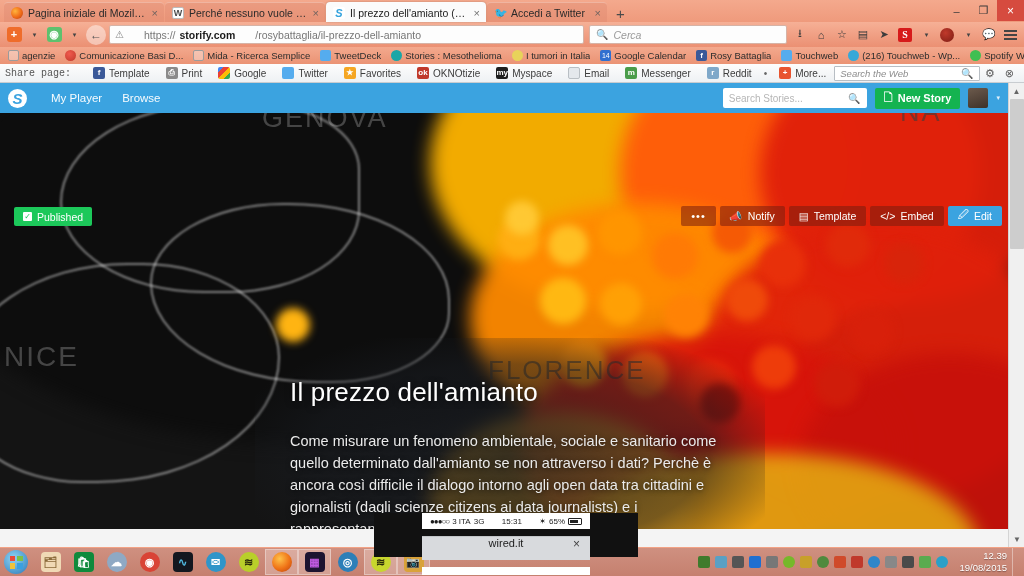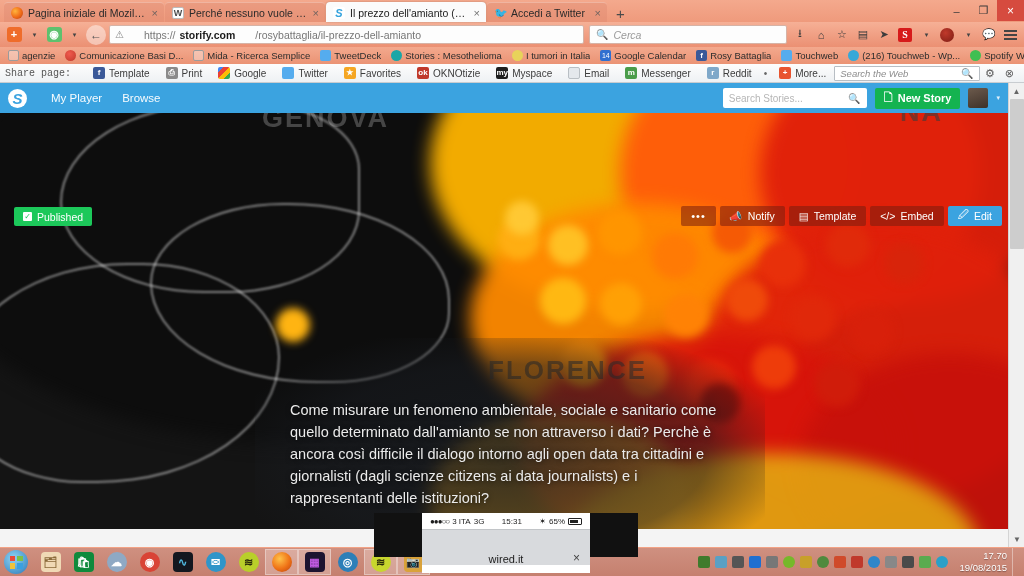--- a/index.html
+++ b/index.html
@@ -143,21 +143,21 @@
   .viewport { position: relative; width: 1024px; height: 464px; overflow: hidden; background:#111; }
 
   
   .mapbg { position: absolute; inset: 0; background: #141414; overflow:hidden;}
   .mapbg .blob { position:absolute; border-radius:50%; filter: blur(9px); }
   .mapbg .blobsharp { position:absolute; border-radius:50%; filter: blur(4px); }
   .coast {
     position:absolute; border:2px solid rgba(225,225,225,0.55); border-radius: 48% 52% 40% 60%;
     filter: blur(1.2px);
   }
-  .maplabel { position:absolute; color: rgba(200,200,200,0.30); font-weight: bold;
+  .maplabel { position:absolute; color: rgba(200,200,200,0.30); font-weight: normal;
               letter-spacing: 2px; font-size: 26px; }
 
   
   .appbar {
     position: absolute; left: 0; top: 0; width: 1008px; height: 30px; background: #3ba3e0;
     display: flex; align-items: center; padding: 0 8px; z-index: 6;
   }
   .logo { width: 19px; height:19px; background:#fff; border-radius:50%; color:#3ba3e0;
           font-size:15px; font-weight:bold; font-style:italic; line-height:19px; text-align:center;
           margin-right: 14px;}
@@ -215,21 +215,21 @@
   
   .phone { position:absolute; left: 374px; top: 513px; width: 264px; height: 44px; z-index: 9;
            background:#111; }
   .phonebar { height:16px; display:flex; align-items:center; justify-content:space-between;
               padding: 0 8px; background:#fff; font-size:8px; color:#1c1c1c; margin: 0 48px; }
   .phonestat-l { display:flex; align-items:center; gap:3px; }
   .phonestat-r { display:flex; align-items:center; gap:3px; }
   .dots5 { letter-spacing: -1px; font-size:8px; }
   .batt { width:14px; height:7px; border:1px solid #222; border-radius:1px; position:relative;}
   .batt::after{content:''; position:absolute; left:1px; top:1px; bottom:1px; width:8px; background:#222;}
-  .phoneurl { margin: 0 48px; height:36px; background:#d8dadd; display:flex; align-items:flex-end;
+  .phoneurl { margin: 7px 48px; height:24px; background:#d8dadd; display:flex; align-items:flex-start;
               justify-content:center; position:relative; font-size:11px; color:#1c1c1c;
               border-top:1px solid #c2c5c8;}
   .phoneurl .xbtn { position:absolute; right:10px; font-size:12px; color:#444;}
   .phonetabs { height: 8px; background:#fff; margin: 0 48px; }
 
   
   .taskbar { position:absolute; left:0; bottom:0; width:1024px; height:28px;
              background: linear-gradient(#cf9080, #c5806f); display:flex; align-items:center;
              padding-left: 2px; }
   .startbtn { width:24px; height:24px; border-radius:50%; margin: 0 6px 0 2px;
@@ -477,20 +477,21 @@
         <div class="blobsharp" style="left:560px; top:258px; width:46px; height:46px; background:#ff8e05;"></div>
         <div class="blobsharp" style="left:622px; top:268px; width:46px; height:46px; background:#f4560a;"></div>
         <div class="blobsharp" style="left:686px; top:276px; width:50px; height:50px; background:#e0240a;"></div>
         <div class="blobsharp" style="left:752px; top:262px; width:44px; height:44px; background:#ee3c0a;"></div>
         <div class="blobsharp" style="left:814px; top:278px; width:46px; height:46px; background:#d01c0a;"></div>
         <div class="blobsharp" style="left:700px; top:300px; width:40px; height:40px; background:#8e0f08;"></div>
         <div class="blobsharp" style="left:505px; top:118px; width:34px; height:34px; background:#ffc833;"></div>
         <div class="blobsharp" style="left:276px; top:225px; width:34px; height:34px; background:#ffb412;"></div>
 
         <div class="maplabel" style="left:262px; top:20px; font-size:27px;">GENOVA</div>
+        <div class="maplabel" style="left:4px; top:258px; font-size:28px;">NICE</div>
         <div class="maplabel" style="left:488px; top:272px; font-size:26px; color:rgba(50,50,50,0.55);">FLORENCE</div>
         <div class="maplabel" style="left:900px; top:14px; font-size:27px; color:rgba(60,60,60,0.6);">NA</div>
       </div>
 
       <div class="appbar">
         <div class="logo">S</div>
         <div class="navlink">My Player</div>
         <div class="navlink">Browse</div>
         <div class="appright">
           <div class="storysearch">
@@ -525,20 +526,21 @@
           <span>Embed</span>
         </div>
         <div class="stbtn edit">
           <span>🖉</span>
           <span>Edit</span>
         </div>
       </div>
 
       <div class="herovignette"></div>
       <div class="herotext">
+        <div class="storytitle">Il prezzo dell'amianto</div>
         <div class="storydesc">Come misurare un fenomeno ambientale, sociale e sanitario come quello determinato dall'amianto se non attraverso i dati? Perchè è ancora così difficile il dialogo intorno agli open data tra cittadini e giornalisti (dagli scienze citizens ai data journalists) e i rappresentanti delle istituzioni?</div>
 
       </div>
 
       <div class="whitegap"></div>
 
       <div class="pagescroll">
         <div class="scrollup">▲</div>
         <div class="scrollthumb"></div>
         <div class="scrolldown" style="position:absolute;bottom:0;width:16px;">▼</div>
@@ -623,20 +625,20 @@
       <span class="tico" style="background:#c8a02a;"></span>
       <span class="tico" style="background:#4f8a3d;border-radius:50%;"></span>
       <span class="tico" style="background:#d04a2a;"></span>
       <span class="tico" style="background:#c0392b;"></span>
       <span class="tico" style="background:#2f86c9;border-radius:50%;"></span>
       <span class="tico" style="background:#888888;"></span>
       <span class="tico" style="background:#4a4a4a;"></span>
       <span class="tico" style="background:#5aab4f;"></span>
       <span class="tico" style="background:#2aa0c8;border-radius:50%;"></span>
       <div class="clock">
-        <div>17.70</div>
+        <div>12.39</div>
         <div>19/08/2015</div>
       </div>
       <div class="showdesk"></div>
     </div>
   </div>
 
 </div>
 
 </body></html>

